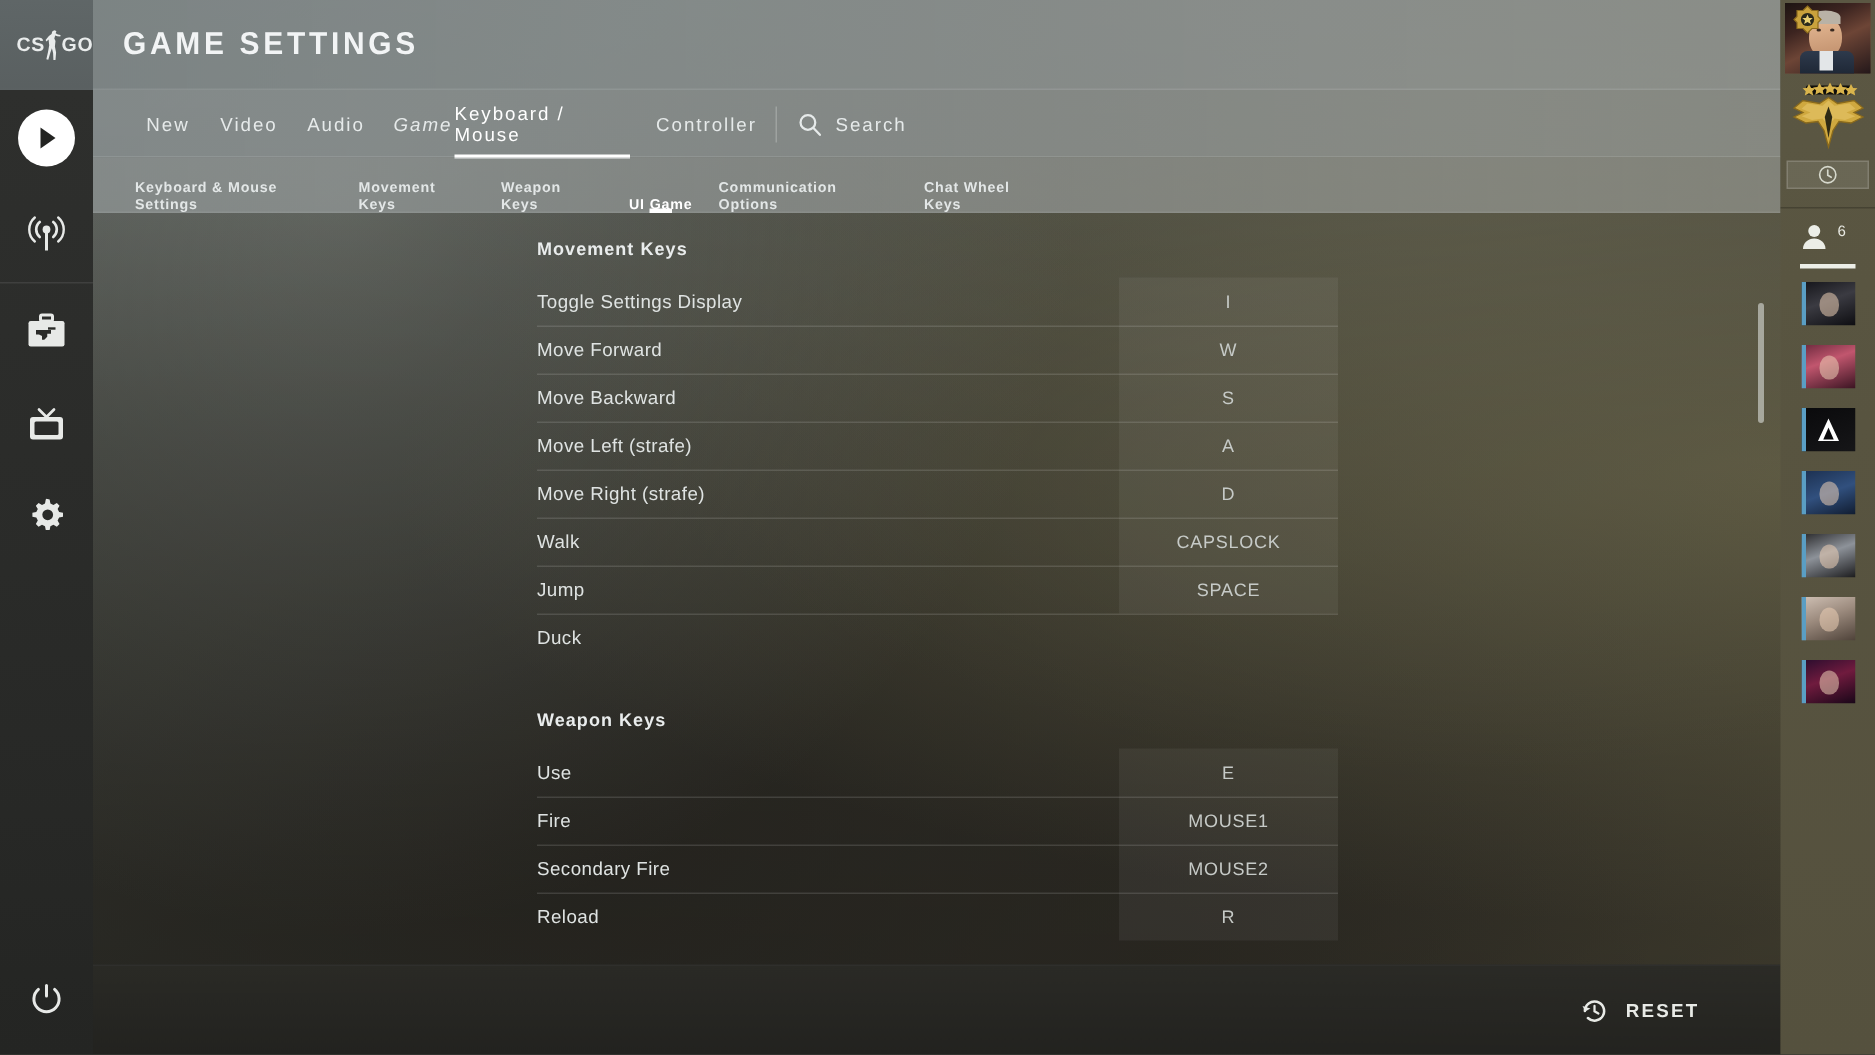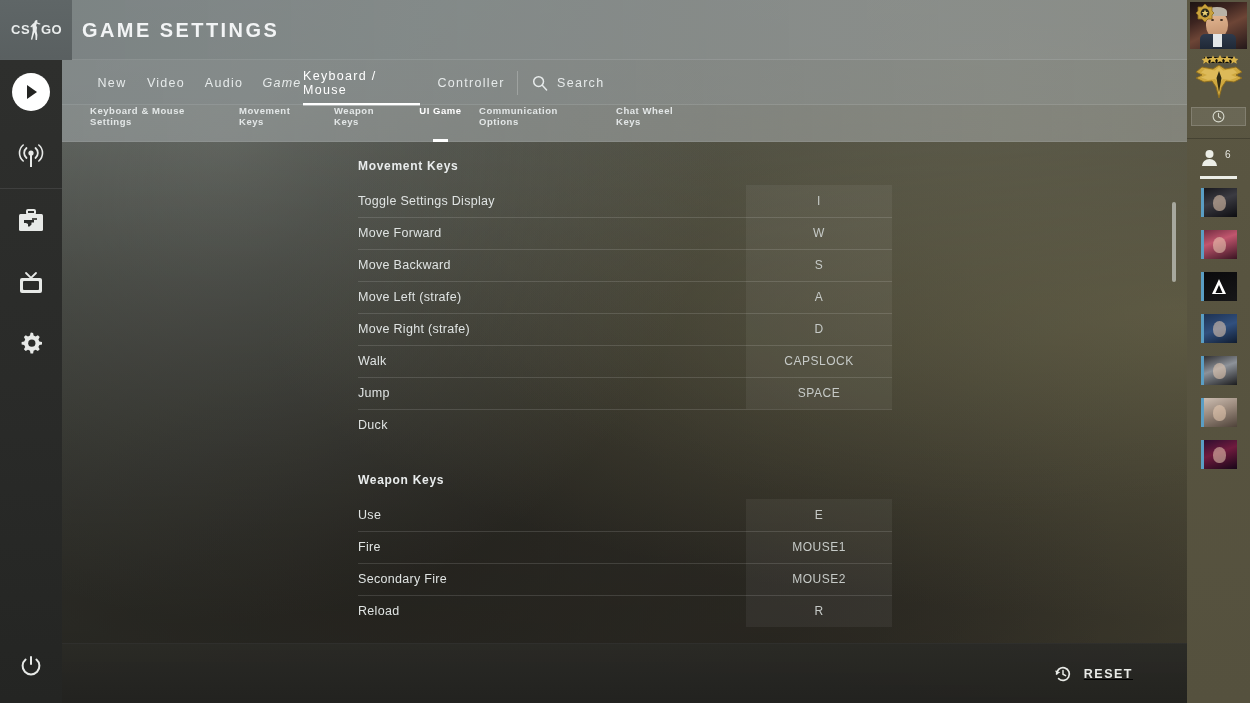--- a/index.html
+++ b/index.html
@@ -38,23 +38,23 @@
   #page-title {
     position:absolute; left:82px; top:18px;
     font-size:21px; font-weight:bold; letter-spacing:2.6px;
     color:#f2f4f5; text-transform:uppercase;
     font-family:"Liberation Sans", sans-serif;
     transform:scaleX(.95); transform-origin:left center;
   }
 
   
   #logo-box {
-    position:absolute; left:0; top:0; width:72px; height:60px;
+    position:absolute; left:0; top:0; width:62px; height:60px;
     background:linear-gradient(180deg, rgba(92,99,100,.9), rgba(86,92,93,.9));
-    display:flex; align-items:center; justify-content:center;
+    display:flex; align-items:center; justify-content:flex-end;
   }
   #logo { position:relative; width:52px; height:22px; }
   .logo-txt {
     position:absolute; top:3px; font-size:13px; font-weight:bold;
     color:#e9ecec; letter-spacing:.5px; font-family:"Liberation Sans", sans-serif;
   }
   .logo-cs { left:1px; }
   .logo-go { left:31px; }
   .logo-fig { position:absolute; left:20px; top:0; width:11px; height:22px; }
 
@@ -105,21 +105,21 @@
   }
   #search-tab span { font-size:12.5px; color:#e6eaea; letter-spacing:1.3px; }
 
   
   #subnav {
     position:absolute; left:62px; top:105px; width:1125px; height:37px;
     background:linear-gradient(90deg, rgba(146,152,152,.72) 0%, rgba(154,158,156,.66) 60%, rgba(157,160,155,.60) 100%);
     border-bottom:1px solid rgba(255,255,255,.07);
   }
   .subtab {
-    position:absolute; top:0; height:37px; display:flex; align-items:flex-start;
+    position:absolute; top:0; height:37px; display:flex; align-items:flex-end;
     font-size:9.5px; font-weight:bold; color:#e3e7e7; letter-spacing:.55px;
     cursor:pointer; font-family:"Liberation Sans", sans-serif;
   }
   .subtab.active { color:#ffffff; }
   .subtab .ul {
     position:absolute; left:0; right:0; bottom:0; height:3px; background:#fff; display:none;
   }
   .subtab.active .ul { display:block; }
 
   
@@ -163,21 +163,21 @@
   }
 
   
   #bottombar {
     position:absolute; left:62px; top:643px; width:1125px; height:60px;
     background:linear-gradient(180deg, rgba(42,42,38,.93), rgba(34,34,31,.95));
     border-top:1px solid rgba(255,255,255,.06);
   }
   #reset-btn {
     position:absolute; right:54px; top:12px; height:36px;
-    display:flex; align-items:center; gap:11px; cursor:pointer;text-decoration:underline;
+    display:flex; align-items:center; gap:11px; cursor:pointer;
   }
   #reset-btn span {
     font-size:12.5px; font-weight:bold; color:#e8eae6; letter-spacing:1.5px;
   }
 
   
   #rightpanel {
     position:absolute; right:0; top:0; width:63px; height:703px;
     background:linear-gradient(180deg, #5b5743 0%, #585440 40%, #55513e 100%);
   }

